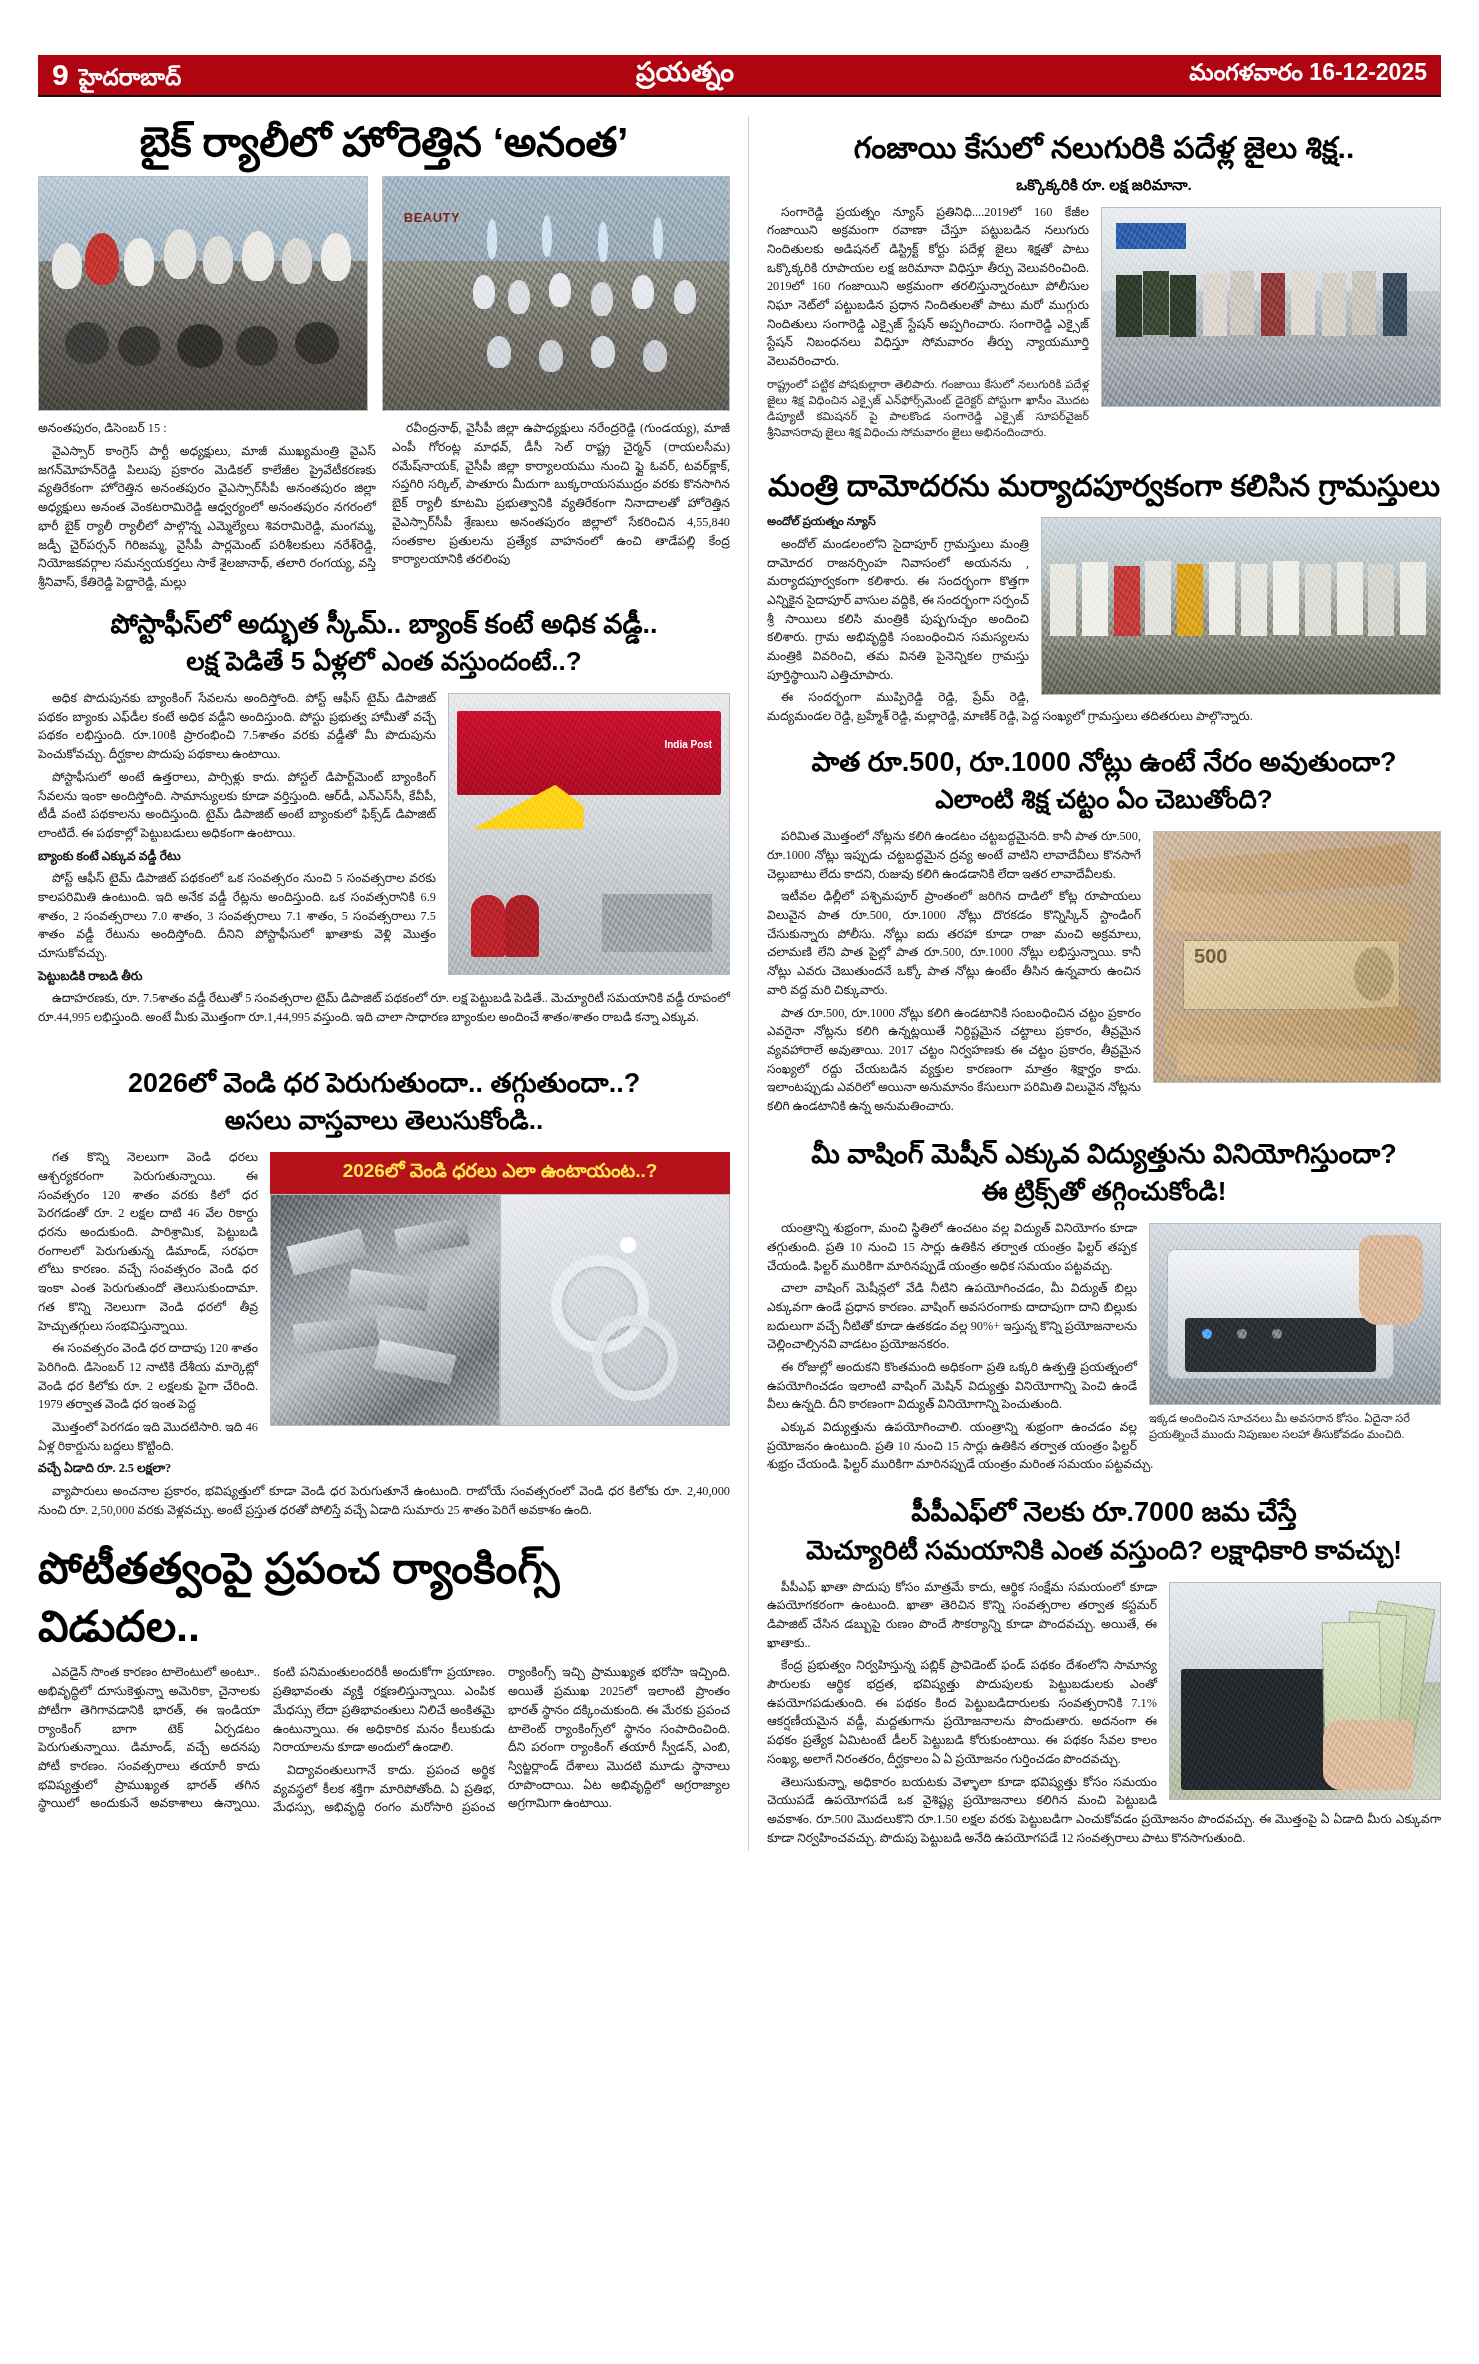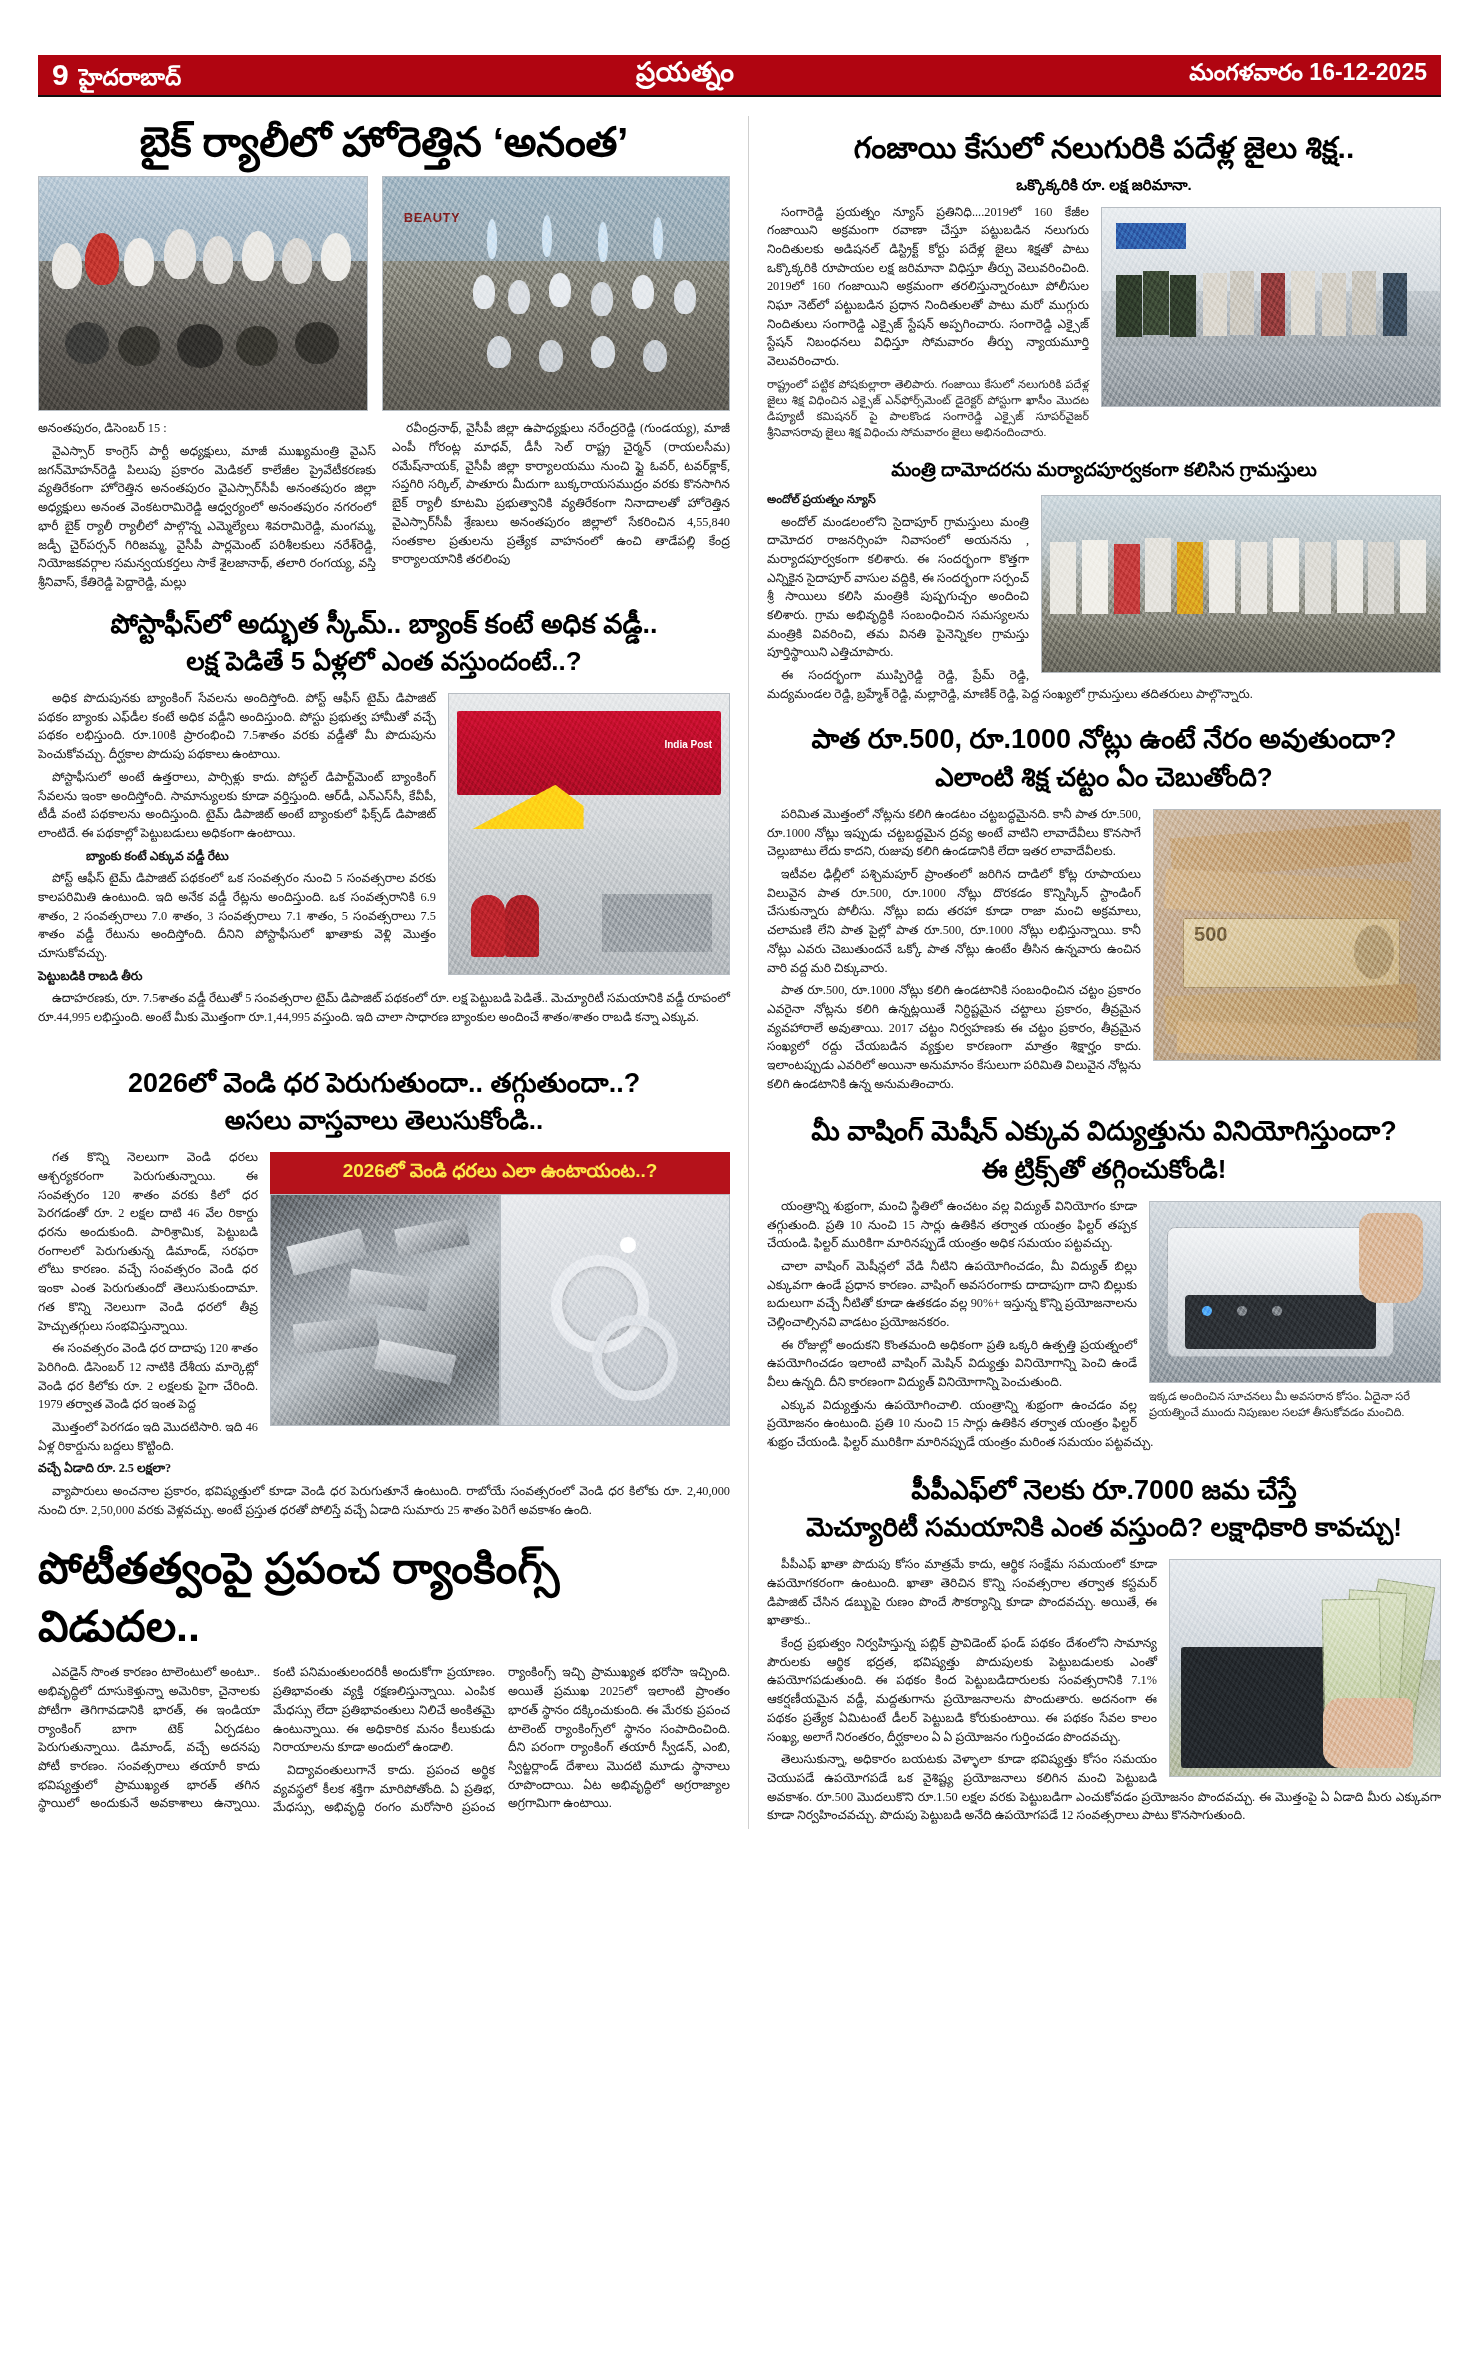--- a/index.html
+++ b/index.html
@@ -210,21 +210,21 @@
             <div style="position:absolute;right:6%;top:16%;color:#fff;font-size:10px;font-weight:bold;">India Post</div>
             <div style="position:absolute;left:0;right:0;bottom:0;height:52%;background:linear-gradient(180deg,#cfd3d6,#b0b5b9);"></div>
             <div style="position:absolute;left:8%;bottom:6%;width:34px;height:62px;background:#b8232a;border-radius:16px 16px 3px 3px;"></div>
             <div style="position:absolute;left:20%;bottom:6%;width:34px;height:62px;background:#a91f26;border-radius:16px 16px 3px 3px;"></div>
             <div style="position:absolute;right:6%;bottom:8%;width:110px;height:58px;background:#9aa0a5;"></div>
             <div class="noise"></div>
           </div>
 
           <p class="tx">అధిక పొదుపునకు బ్యాంకింగ్ సేవలను అందిస్తోంది. పోస్ట్ ఆఫీస్ టైమ్ డిపాజిట్ పథకం బ్యాంకు ఎఫ్‌డీల కంటే అధిక వడ్డీని అందిస్తుంది. పోస్టు ప్రభుత్వ హామీతో వచ్చే పథకం లభిస్తుంది. రూ.100కి ప్రారంభించి 7.5శాతం వరకు వడ్డీతో మీ పొదుపును పెంచుకోవచ్చు. దీర్ఘకాల పొదుపు పథకాలు ఉంటాయి.</p>
           <p class="tx">పోస్టాఫీసులో అంటే ఉత్తరాలు, పార్సిళ్లు కాదు. పోస్టల్ డిపార్ట్‌మెంట్ బ్యాంకింగ్ సేవలను ఇంకా అందిస్తోంది. సామాన్యులకు కూడా వర్తిస్తుంది. ఆర్‌డీ, ఎన్‌ఎస్‌సీ, కేవీపీ, టీడీ వంటి పథకాలను అందిస్తుంది. టైమ్ డిపాజిట్ అంటే బ్యాంకులో ఫిక్స్‌డ్ డిపాజిట్ లాంటిదే. ఈ పథకాల్లో పెట్టుబడులు అధికంగా ఉంటాయి.</p>
-          <p class="tx ni" style="font-weight:bold;margin-left:48px;">బ్యాంకు కంటే ఎక్కువ వడ్డీ రేటు</p>
+          <p class="tx ni" style="font-weight:bold;">బ్యాంకు కంటే ఎక్కువ వడ్డీ రేటు</p>
           <p class="tx">పోస్ట్ ఆఫీస్ టైమ్ డిపాజిట్ పథకంలో ఒక సంవత్సరం నుంచి 5 సంవత్సరాల వరకు కాలపరిమితి ఉంటుంది. ఇది అనేక వడ్డీ రేట్లను అందిస్తుంది. ఒక సంవత్సరానికి 6.9 శాతం, 2 సంవత్సరాలు 7.0 శాతం, 3 సంవత్సరాలు 7.1 శాతం, 5 సంవత్సరాలు 7.5 శాతం వడ్డీ రేటును అందిస్తోంది. దీనిని పోస్టాఫీసులో ఖాతాకు వెళ్లి మొత్తం చూసుకోవచ్చు.</p>
           <p class="tx ni" style="font-weight:bold;">పెట్టుబడికి రాబడి తీరు</p>
           <p class="tx">ఉదాహరణకు, రూ. 7.5శాతం వడ్డీ రేటుతో 5 సంవత్సరాల టైమ్ డిపాజిట్ పథకంలో రూ. లక్ష పెట్టుబడి పెడితే.. మెచ్యూరిటీ సమయానికి వడ్డీ రూపంలో రూ.44,995 లభిస్తుంది. అంటే మీకు మొత్తంగా రూ.1,44,995 వస్తుంది. ఇది చాలా సాధారణ బ్యాంకుల అందించే శాతం/శాతం రాబడి కన్నా ఎక్కువ.</p>
         </div>
 
         <div class="sec-head" style="margin-top:34px;">2026లో వెండి ధర పెరుగుతుందా.. తగ్గుతుందా..?</div>
         <div class="sec-head2">అసలు వాస్తవాలు తెలుసుకోండి..</div>
 
         <div class="clearfix">
           <div class="wrap-img-right" style="width:460px;">
@@ -287,21 +287,21 @@
             <div style="position:absolute;left:56%;top:32%;width:24px;height:64px;background:#ddd9d0;"></div>
             <div style="position:absolute;left:65%;top:33%;width:24px;height:63px;background:#d2cec5;"></div>
             <div style="position:absolute;left:74%;top:32%;width:24px;height:64px;background:#c8c4bb;"></div>
             <div style="position:absolute;left:83%;top:33%;width:24px;height:63px;background:#3a4a5a;"></div>
             <div class="noise"></div>
           </div>
           <p class="tx">సంగారెడ్డి ప్రయత్నం న్యూస్ ప్రతినిధి....2019లో 160 కేజీల గంజాయిని అక్రమంగా రవాణా చేస్తూ పట్టుబడిన నలుగురు నిందితులకు అడిషనల్ డిస్ట్రిక్ట్ కోర్టు పదేళ్ల జైలు శిక్షతో పాటు ఒక్కొక్కరికి రూపాయల లక్ష జరిమానా విధిస్తూ తీర్పు వెలువరించింది. 2019లో 160 గంజాయిని అక్రమంగా తరలిస్తున్నారంటూ పోలీసుల నిఘా నెట్‌లో పట్టుబడిన ప్రధాన నిందితులతో పాటు మరో ముగ్గురు నిందితులు సంగారెడ్డి ఎక్సైజ్ స్టేషన్ అప్పగించారు. సంగారెడ్డి ఎక్సైజ్ స్టేషన్ నిబంధనలు విధిస్తూ సోమవారం తీర్పు న్యాయమూర్తి వెలువరించారు.</p>
           <p class="caption-small">రాష్ట్రంలో పట్టిక పోషకుల్లారా తెలిపారు. గంజాయి కేసులో నలుగురికి పదేళ్ల జైలు శిక్ష విధించిన ఎక్సైజ్ ఎన్‌ఫోర్స్‌మెంట్ డైరెక్టర్ పోస్టుగా ఖాసీం మొదట డిప్యూటీ కమిషనర్ పై పాలకొండ సంగారెడ్డి ఎక్సైజ్ సూపర్‌వైజర్ శ్రీనివాసరావు జైలు శిక్ష విధించు సోమవారం జైలు అభినందించారు.</p>
         </div>
 
-        <h2 class="hl2" style="font-size:19px;margin-top:18px;">మంత్రి దామోదరను మర్యాదపూర్వకంగా కలిసిన గ్రామస్తులు</h2>
+        <h2 class="hl2" style="font-size:30px;margin-top:26px;">మంత్రి దామోదరను మర్యాదపూర్వకంగా కలిసిన గ్రామస్తులు</h2>
 
         <div class="clearfix">
           <div class="ph village wrap-img-right" style="width:400px;height:178px;">
             <div style="position:absolute;left:0;right:0;top:0;height:34%;background:linear-gradient(180deg,#cdd8de,#b7c0c3);"></div>
             <div style="position:absolute;left:0;right:0;bottom:0;height:28%;background:linear-gradient(180deg,#7e7d72,#65645b);"></div>
             <div style="position:absolute;left:2%;top:26%;width:26px;height:72px;background:#e8e6e0;"></div>
             <div style="position:absolute;left:10%;top:25%;width:26px;height:74px;background:#f0eee8;"></div>
             <div style="position:absolute;left:18%;top:27%;width:26px;height:70px;background:#c23a3a;"></div>
             <div style="position:absolute;left:26%;top:24%;width:26px;height:74px;background:#e3e1db;"></div>
             <div style="position:absolute;left:34%;top:26%;width:26px;height:72px;background:#d9a020;"></div>

